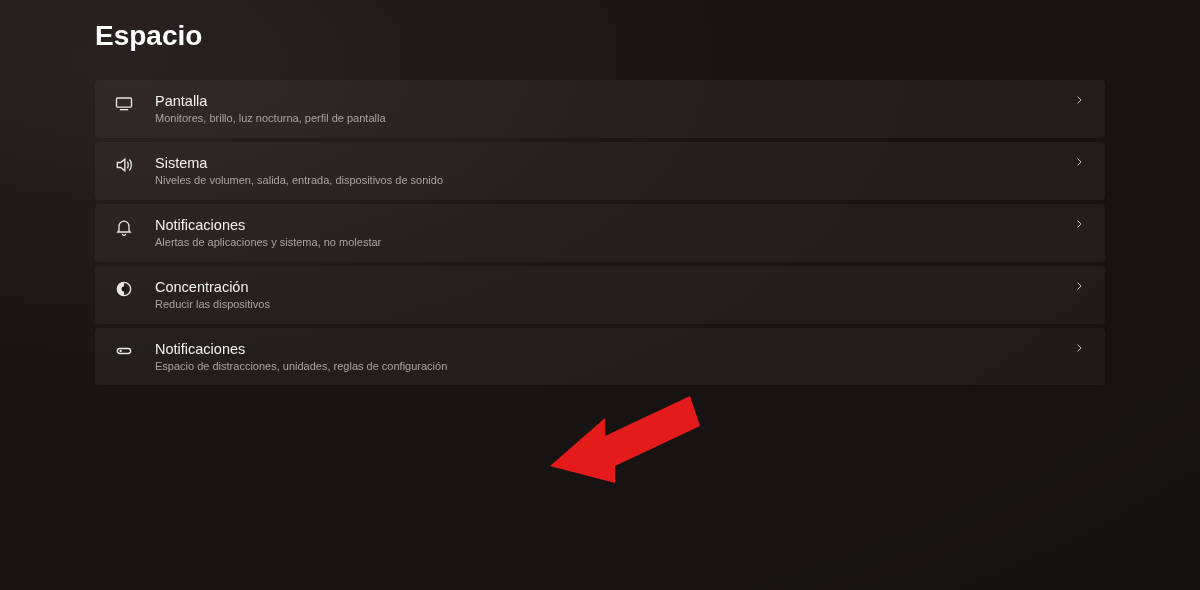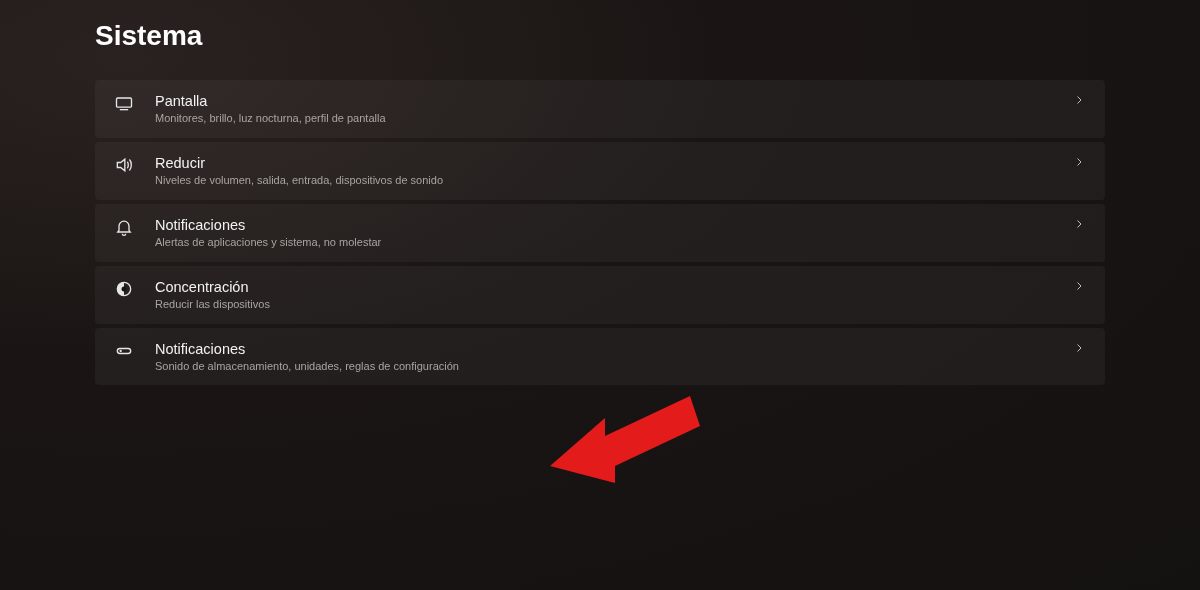--- a/index.html
+++ b/index.html
@@ -80,21 +80,21 @@
     top:388px;
     width:150px;
     height:95px;
     pointer-events:none;
   }
 </style>
 </head>
 <body>
 
 <div class="page">
-  <h1 class="page-title">Sistema</h1>
+  <h1 class="page-title">Espacio</h1>
 
   <div class="settings-list">
 
     <div class="setting-row">
       <span class="row-icon">
         <svg width="20" height="20" viewBox="0 0 24 24" fill="none" stroke="currentColor" stroke-width="1.6">
           <rect x="3" y="6" width="18" height="11" rx="1.5"></rect>
           <line x1="7" y1="20" x2="17" y2="20"></line>
         </svg>
       </span>
@@ -111,21 +111,21 @@
 
     <div class="setting-row">
       <span class="row-icon">
         <svg width="20" height="20" viewBox="0 0 24 24" fill="none" stroke="currentColor" stroke-width="1.6">
           <path d="M4 9v6h4l5 4V5L8 9H4z"></path>
           <path d="M16 8c1.5 1.5 1.5 6.5 0 8"></path>
           <path d="M18.5 5.5c3 3 3 10 0 13"></path>
         </svg>
       </span>
       <span class="row-text">
-        <span class="row-title">Reducir</span>
+        <span class="row-title">Sistema</span>
         <span class="row-desc">Niveles de volumen, salida, entrada, dispositivos de sonido</span>
       </span>
       <span class="row-chevron">
         <svg width="12" height="12" viewBox="0 0 24 24" fill="none" stroke="currentColor" stroke-width="2">
             <polyline points="9 5 16 12 9 19"></polyline>
           </svg>
       </span>
     </div>
 
     <div class="setting-row">
@@ -168,21 +168,21 @@
 
     <div class="setting-row">
       <span class="row-icon">
         <svg width="20" height="20" viewBox="0 0 24 24" fill="none" stroke="currentColor" stroke-width="1.6">
           <rect x="4" y="9" width="16" height="6" rx="3"></rect>
           <circle cx="8" cy="12" r="0.6" fill="currentColor"></circle>
         </svg>
       </span>
       <span class="row-text">
         <span class="row-title">Notificaciones</span>
-        <span class="row-desc">Sonido de almacenamiento, unidades, reglas de configuración</span>
+        <span class="row-desc">Espacio de distracciones, unidades, reglas de configuración</span>
       </span>
       <span class="row-chevron">
         <svg width="12" height="12" viewBox="0 0 24 24" fill="none" stroke="currentColor" stroke-width="2">
             <polyline points="9 5 16 12 9 19"></polyline>
           </svg>
       </span>
     </div>
 
 
   </div>

